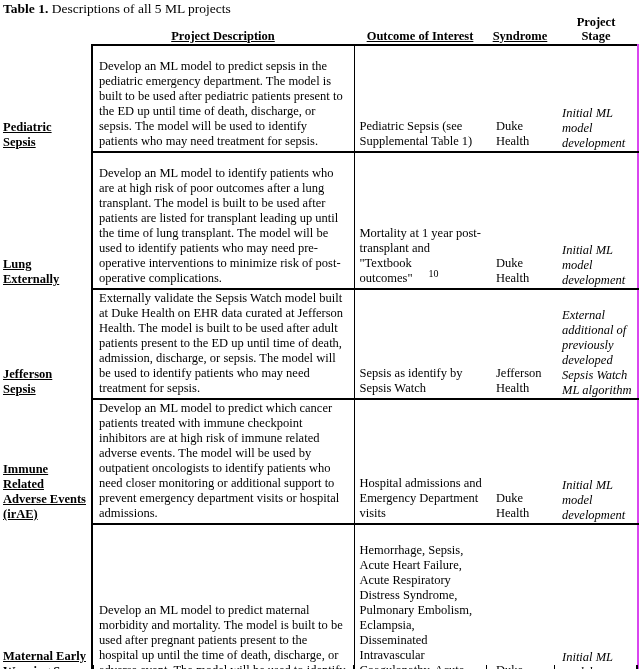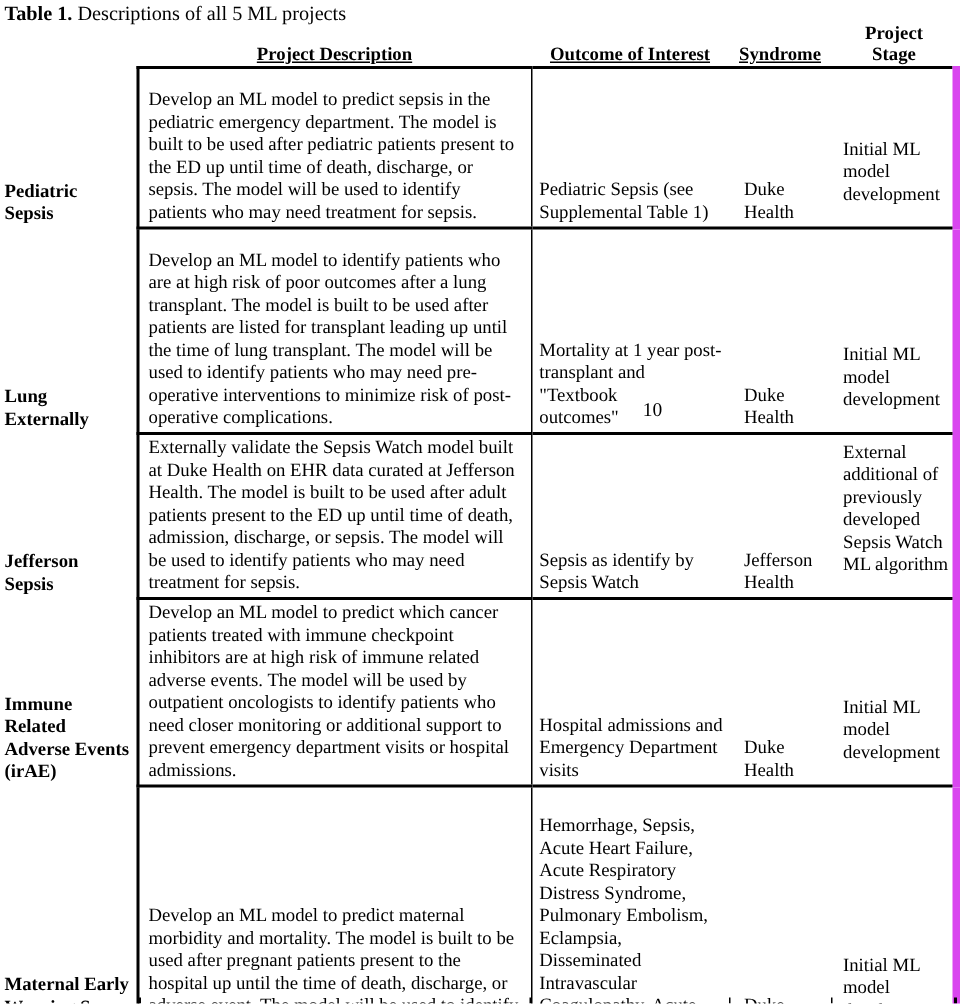--- a/index.html
+++ b/index.html
@@ -57,43 +57,44 @@
   }
   .hdr-stack {
     display: inline-block;
     width: 52px;
   }
 
   td { vertical-align: bottom; }
 
   tbody td.label {
     font-weight: bold;
+    text-decoration: underline;
     padding: 0 4px 2px 1px;
     border: none;
   }
   tbody td.desc {
     padding: 1px 6px 2px 6px;
     border-left: 2px solid #000;
     border-right: 1px solid #000;
   }
   tbody td.outcome { padding: 18px 1px 2px 5px; font-family: Liberation Serif, serif; }
   tbody td.setting { padding: 1px 2px 2px 10px; }
-  tbody td.stage   { padding: 1px 2px 14px 8px; border-right: 6px solid #d946ef; }
+  tbody td.stage   { padding: 1px 2px 0 8px; border-right: 2px solid #d946ef; font-style: italic; }
 
   tbody td:not(.label) { border-bottom: 2px solid #000; }
   tbody tr:first-child td:not(.label) { border-top: 2px solid #000; }
 
   tr.r1 { height: 107px; }
   tr.r2 { height: 137px; }
   tr.r3 { height: 106px; }
   tr.r4 { height: 125px; }
   tr.r5 { height: 150px; }
 
   sup.cite {
-    font-size: 13px;
+    font-size: 10px;
     line-height: 0;
     margin-left: 16px;
   }
 
   
   .stub {
     position: absolute;
     top: 665px;
     width: 2px;
     height: 4px;

